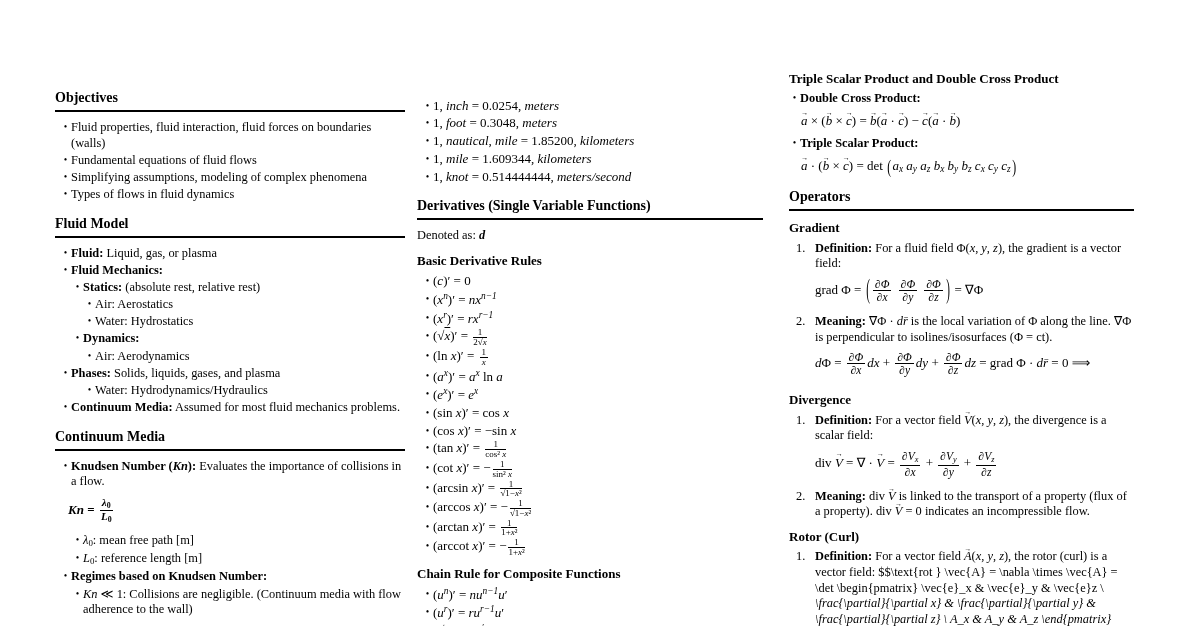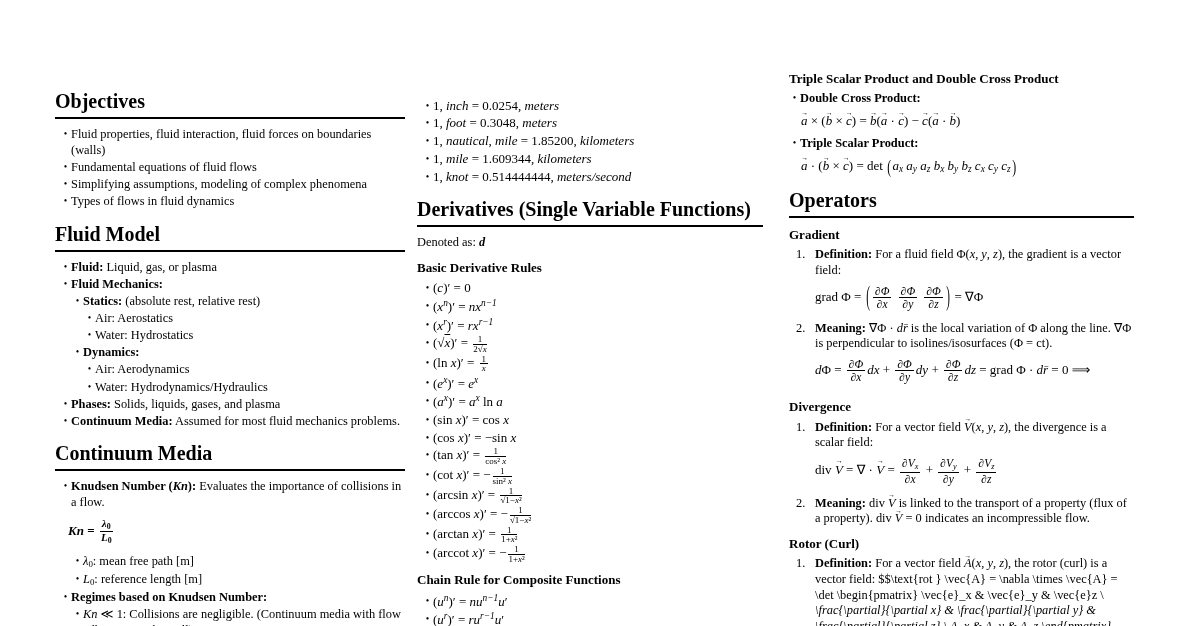--- a/index.html
+++ b/index.html
@@ -9,21 +9,21 @@
     font-family:"Liberation Serif", serif;
     font-size:12.4px; line-height:1.26;
     position:relative; overflow:hidden;
   }
   .col { position:absolute; top:0; }
   .col1 { left:55px;  width:350px; padding-top:90px; }
   .col2 { left:407px; width:346px; padding-top:96px;margin-left:10px; }
   .col3 { left:789px; width:345px; padding-top:71px; }
 
   h2 {
-    font-size:20px; font-weight:bold; line-height:1.15;
+    font-size:14px; font-weight:bold; line-height:1.15;
     border-bottom:2px solid #000; padding-bottom:4px;
     margin:13px 0 8px 0;
   }
   .col .first { margin-top:0; }
   h3 { font-size:13px; font-weight:bold; margin:9px 0 4px 0; }
   .h3top { margin-top:0; }
 
   .li { display:flex; margin:1.5px 0; }
   .blt { flex:none; width:11px; text-align:center; }
   .blt::before { content:"•"; font-size:10px; position:relative; top:-1px; }
@@ -109,27 +109,27 @@
         <div class="tx"><span>Water: Hydrostatics</span></div>
       </div>
     <div class="li l2">
         <span class="blt"></span>
         <div class="tx"><span class="b">Dynamics:</span></div>
       </div>
     <div class="li l3">
         <span class="blt"></span>
         <div class="tx"><span>Air: Aerodynamics</span></div>
       </div>
+    <div class="li l1">
+        <span class="blt"></span>
+        <div class="tx"><span class="b">Phases:</span><span> Solids, liquids, gases, and plasma</span></div>
+      </div>
     <div class="li l3">
         <span class="blt"></span>
         <div class="tx"><span>Water: Hydrodynamics/Hydraulics</span></div>
-      </div>
-    <div class="li l1">
-        <span class="blt"></span>
-        <div class="tx"><span class="b">Phases:</span><span> Solids, liquids, gases, and plasma</span></div>
       </div>
     <div class="li l1">
         <span class="blt"></span>
         <div class="tx"><span class="b">Continuum Media:</span><span> Assumed for most fluid mechanics problems.</span></div>
       </div>
 
     <h2>Continuum Media</h2>
     <div class="li l1">
         <span class="blt"></span>
         <div class="tx"><span class="b">Knudsen Number (</span><span class="b i">Kn</span><span class="b">):</span><span> Evaluates the importance of collisions in a flow.</span></div>
@@ -195,25 +195,25 @@
     <div class="li l1 m">
         <span class="blt"></span>
         <div class="tx"><span>(√</span><span class="i ol">x</span><span>)′ = </span><span class="frac"><span class="fn"><span>1</span></span><span class="fd"><span>2√</span><span class="i">x</span></span></span></div>
       </div>
     <div class="li l1 m">
         <span class="blt"></span>
         <div class="tx"><span>(ln </span><span class="i">x</span><span>)′ = </span><span class="frac"><span class="fn"><span>1</span></span><span class="fd"><span class="i">x</span></span></span></div>
       </div>
     <div class="li l1 m">
         <span class="blt"></span>
+        <div class="tx"><span>(</span><span class="i">a</span><span class="i sup">x</span><span>)′ = </span><span class="i">a</span><span class="i sup">x</span><span> ln </span><span class="i">a</span></div>
+      </div>
+    <div class="li l1 m">
+        <span class="blt"></span>
         <div class="tx"><span>(</span><span class="i">e</span><span class="i sup">x</span><span>)′ = </span><span class="i">e</span><span class="i sup">x</span></div>
-      </div>
-    <div class="li l1 m">
-        <span class="blt"></span>
-        <div class="tx"><span>(</span><span class="i">a</span><span class="i sup">x</span><span>)′ = </span><span class="i">a</span><span class="i sup">x</span><span> ln </span><span class="i">a</span></div>
       </div>
     <div class="li l1 m">
         <span class="blt"></span>
         <div class="tx"><span>(sin </span><span class="i">x</span><span>)′ = cos </span><span class="i">x</span></div>
       </div>
     <div class="li l1 m">
         <span class="blt"></span>
         <div class="tx"><span>(cos </span><span class="i">x</span><span>)′ = −sin </span><span class="i">x</span></div>
       </div>
     <div class="li l1 m">

